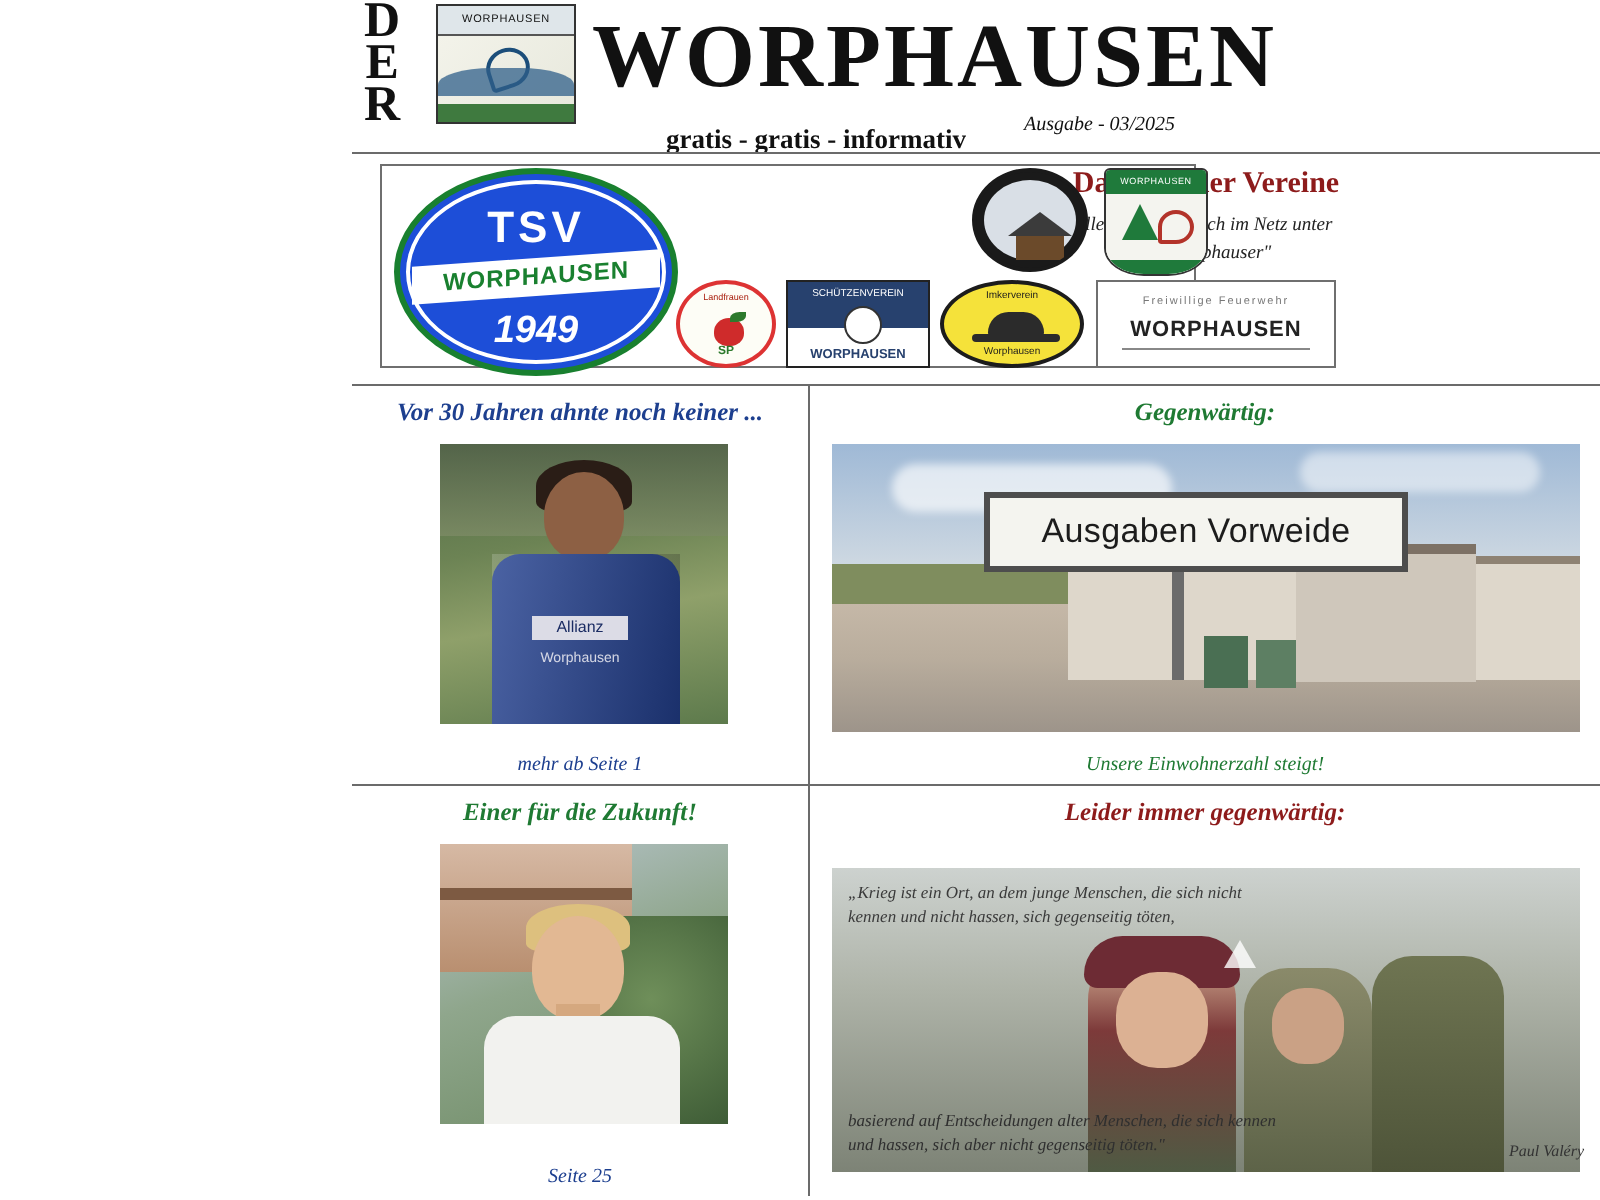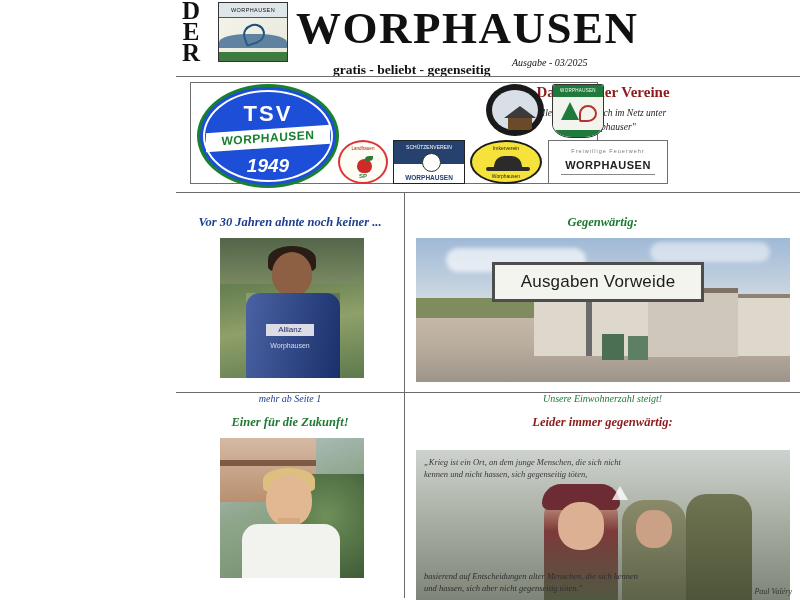--- a/index.html
+++ b/index.html
@@ -435,21 +435,20 @@
     position: absolute;
     left: 0; right: 0;
     top: 0;
     height: 1px;
     background: #6b6b6b;
   }
 
   .cell {
     position: absolute;
     box-sizing: border-box;
-    margin-top: 16px;
   }
   .cell-tl { left: 0;   top: 2px;   width: 228px; height: 198px; }
   .cell-tr { left: 229px; top: 2px; width: 395px; height: 198px; }
   .cell-bl { left: 0;   top: 202px; width: 228px; height: 204px; }
   .cell-br { left: 229px; top: 202px; width: 395px; height: 204px; }
 
   .headline {
     text-align: center;
     font-weight: bold;
     font-size: 12.5px;
@@ -738,21 +737,21 @@
     <div class="crest">
       <div class="crest-top">WORPHAUSEN</div>
       <div class="crest-body">
         <div class="crest-horn"></div>
         <div class="crest-wave"></div>
         <div class="crest-green"></div>
       </div>
     </div>
 
     <div class="masthead-title">WORPHAUSEN</div>
-    <div class="subline">gratis - beliebt - gegenseitig</div>
+    <div class="subline">gratis - gratis - informativ</div>
     <div class="issue">Ausgabe - 03/2025</div>
   </div>
   <div class="rule-top"></div>
 
   <div class="logoband">
     <div class="band-border"></div>
 
     <div class="band-title">Das Heft der Vereine</div>
     <div class="band-sub">
       <div>alle Ausgaben auch im Netz unter</div>

